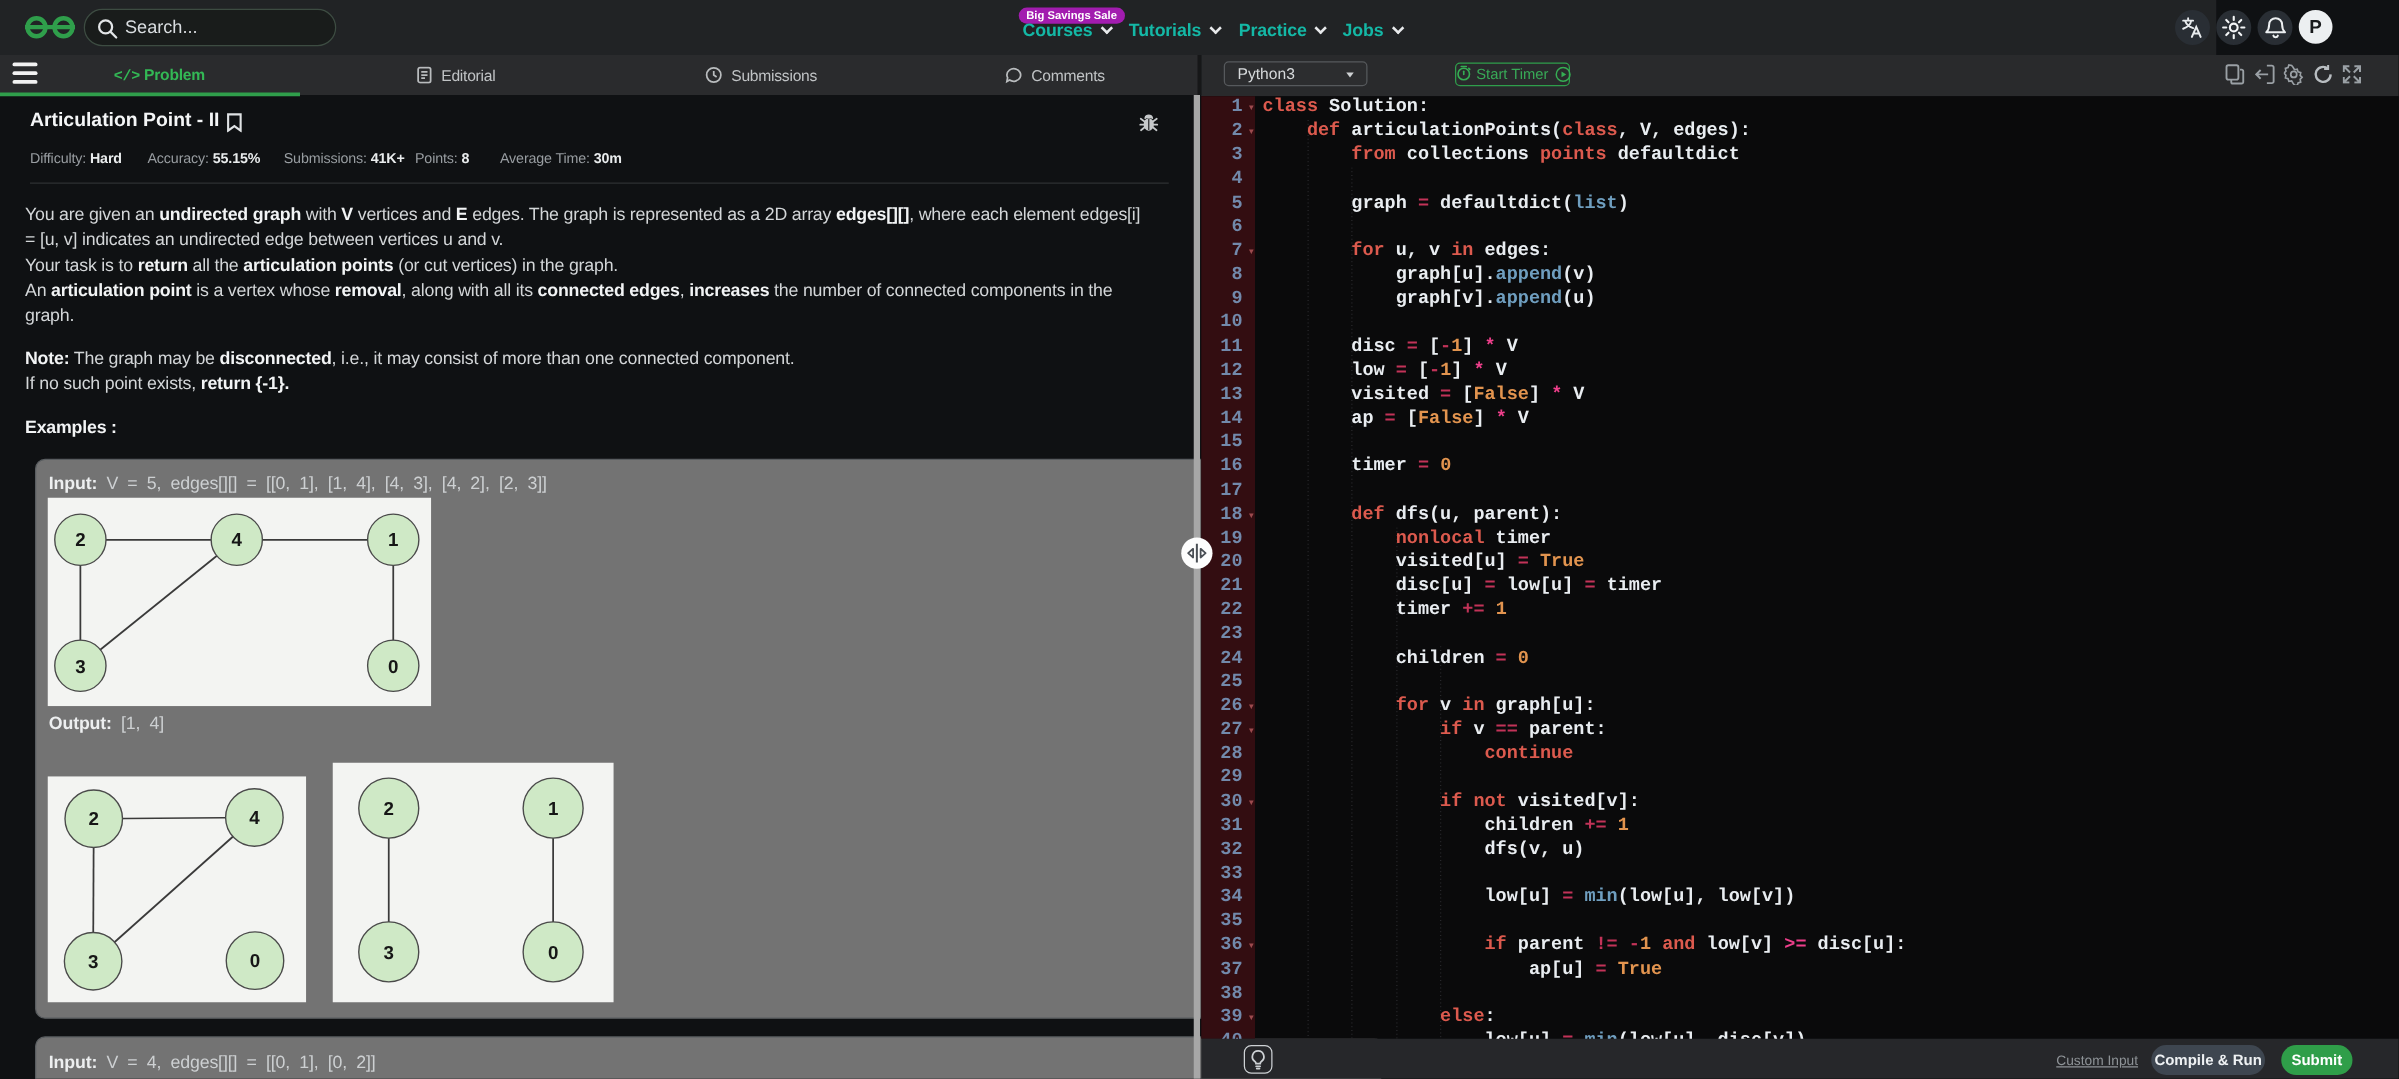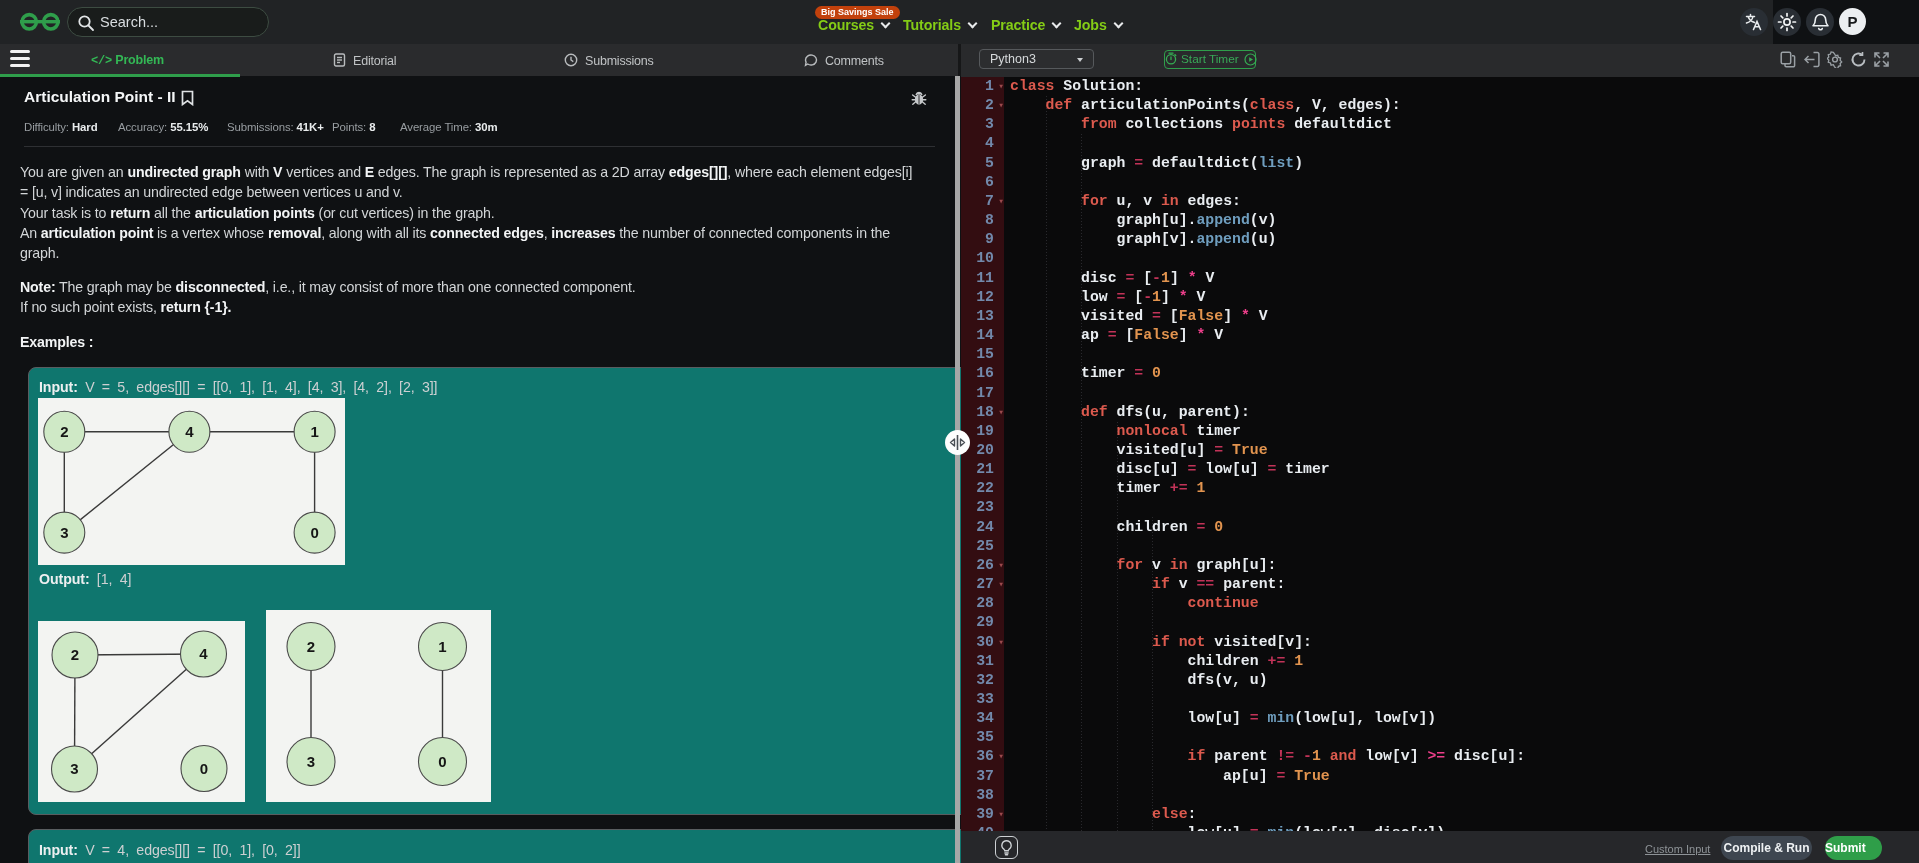--- a/index.html
+++ b/index.html
@@ -1,37 +1,37 @@
 <!DOCTYPE html>
 <html><head><meta charset="utf-8"><style>
 *{margin:0;padding:0;box-sizing:border-box}
 html,body{width:1919px;height:863px;overflow:hidden;background:#0f1113;font-family:"Liberation Sans",sans-serif}
 .abs{position:absolute}
 #page{position:relative;width:1919px;height:863px;overflow:hidden}
 
 #hdr{left:0;top:0;width:1773px;height:44px;background:#212325}
 #srch{left:67px;top:7px;width:202px;height:30px;border:1px solid #3d4c42;border-radius:15px;background:#191c1b}
 #srch span{position:absolute;left:32px;top:6px;font-size:14.5px;color:#d9dde0;font-weight:500}
-.nvit{top:17px;font-size:14.2px;letter-spacing:-.1px;font-weight:700;color:#84cc16}
+.nvit{top:17px;font-size:14.2px;letter-spacing:-.1px;font-weight:700;color:#14b8a6}
 .chev{display:inline-block;width:7px;height:7px;border-right:2px solid #e8eaec;border-bottom:2px solid #e8eaec;transform:rotate(45deg);margin-left:8px;vertical-align:3px}
-#badge{left:815px;top:6px;height:13px;padding:0 6px;background:#c2410c;border-radius:7px;color:#fff;font-size:9px;font-weight:700;line-height:13px;white-space:nowrap}
+#badge{left:815px;top:6px;height:13px;padding:0 6px;background:#a21caf;border-radius:7px;color:#fff;font-size:9px;font-weight:700;line-height:13px;white-space:nowrap}
 .hic{width:28px;height:28px;border-radius:50%;background:#292e34;top:8px}
 
 #tabbar{left:0;top:44px;width:959px;height:32px;background:#2a2b2d}
 #tabline{left:0;top:74px;width:240px;height:2.6px;background:#2f9e4b}
 .tab{top:53px;font-size:12.5px;letter-spacing:-.2px;color:#c0c3c5}
 .tabic{display:inline-block;vertical-align:-2px;margin-right:7px}
 
 #title{left:24px;top:88px;font-size:15.5px;font-weight:700;color:#f4f6f7}
 .stat{font-size:11.4px;letter-spacing:-.1px;color:#989da1;white-space:nowrap}
 .stat b{color:#e9eced;font-weight:700}
 #hr1{left:24px;top:146px;width:911px;height:1px;background:#2e3033}
 .para{left:20px;font-size:14.2px;line-height:20.3px;color:#d3d6d8;letter-spacing:-.15px;white-space:nowrap}
 .para b{color:#f2f4f5}
-.exbox{left:28px;width:1077px;border:1px solid #595d60;border-radius:8px;background:#0f766e}
+.exbox{left:28px;width:1077px;border:1px solid #595d60;border-radius:8px;background:#737373}
 .bxt{position:absolute;left:10px;font-size:14.2px;color:#cdd0d2;word-spacing:3.5px;white-space:nowrap;letter-spacing:-.1px}
 .bxt b{color:#edeff0}
 .gsvg{position:absolute}
 
 #divdark{left:958px;top:44px;width:3px;height:32px;background:#161718}
 #divbar{left:955px;top:76px;width:4.5px;height:787px;background:#a7a7a7}
 #divknob{left:945px;top:430px;width:25px;height:25px;border-radius:50%;background:#fdfdfd}
 
 #rtool{left:961px;top:44px;width:958px;height:33px;background:#292a2c}
 #langsel{left:979px;top:49px;width:115px;height:20px;border:1px solid #56595c;border-radius:4px;background:#2c2d2f;color:#d6d9db;font-size:12.5px;line-height:19px;padding-left:10px}
@@ -47,21 +47,21 @@
 #codepre .o{color:#c23358}
 #codepre .s{color:#ee3f8b}
 #codepre .n{color:#e2944f}
 #codepre .b{color:#6f9ebf}
 .ig{position:absolute;width:1px;background-image:linear-gradient(#29292d 1px,transparent 1px);background-size:1px 3px}
 
 #bbar{left:961px;top:831px;width:958px;height:32px;background:#26272a}
 #bulb{left:995px;top:836px;width:23px;height:23px;border:1.5px solid #cdd1d4;border-radius:6px}
 #cinput{left:1645px;top:843px;font-size:11px;color:#8e9397;text-decoration:underline}
 #crun{left:1721px;top:836px;width:91px;height:24px;background:#3e4650;border-radius:13px;color:#eef1f3;font-size:12px;font-weight:700;text-align:center;line-height:24px}
-#submit{left:1825px;top:836px;width:57px;height:24px;background:#2f9e49;border-radius:13px;color:#fff;font-size:12px;font-weight:700;line-height:24px}
+#submit{left:1825px;top:836px;width:57px;height:24px;background:#2f9e49;border-radius:13px;color:#fff;font-size:12px;font-weight:700;text-align:center;line-height:24px}
 </style></head><body>
 <div id="page">
 <div class="abs" id="hdr">
  <svg class="abs" style="left:20px;top:11px" width="40" height="21" viewBox="0 0 40 21">
   <g fill="none" stroke="#2f9e4b" stroke-width="3.6">
    <circle cx="9.2" cy="10.8" r="7.2"></circle>
    <circle cx="30.8" cy="10.8" r="7.2"></circle>
   </g>
   <rect x="0" y="9" width="40" height="3.4" fill="#2f9e4b"></rect>
  </svg>

